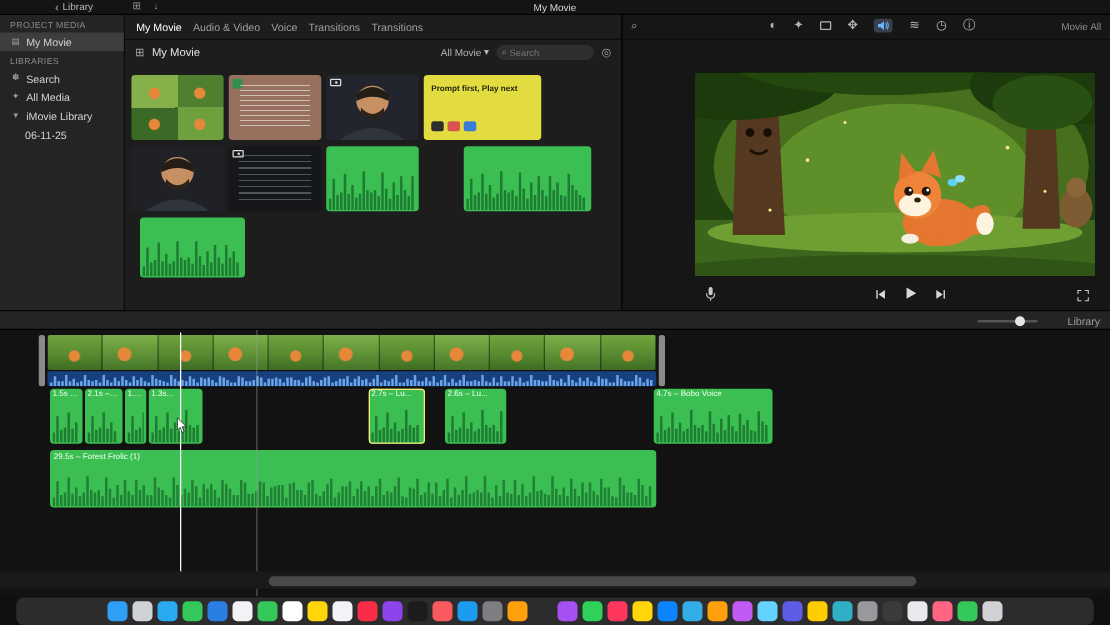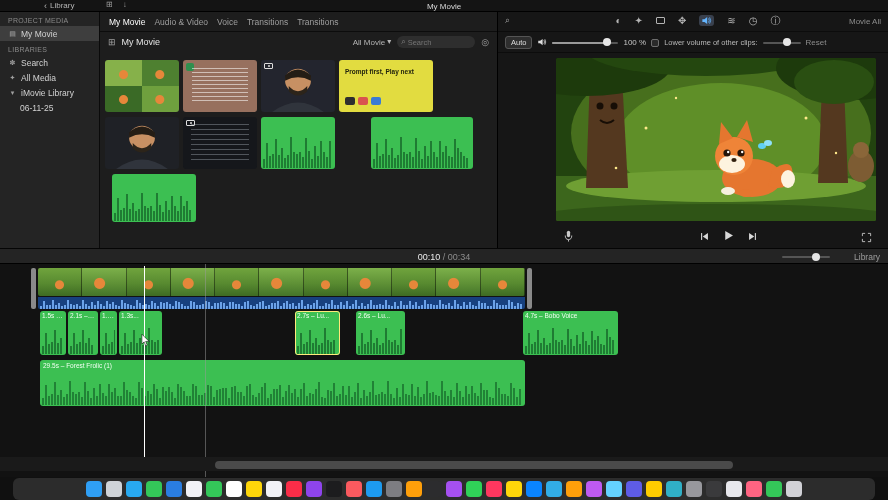--- a/index.html
+++ b/index.html
@@ -394,39 +394,20 @@
               <use href="#sym-speaker"></use>
             </svg>
         </span>
         <span class="icglyph">≋</span>
         <span class="icglyph">◷</span>
         <span class="icglyph">ⓘ</span>
       </div>
       <span class="reset-all">Movie All</span>
     </div>
 
-    <div class="volume-bar">
-      <span class="auto-btn">Auto</span>
-      <span style="color:#ddd">
-        <svg width="10" height="10" viewBox="0 0 16 16">
-            <use href="#sym-speaker"></use>
-          </svg>
-      </span>
-      <span class="slider vslider">
-        <span class="fill" style="width:80%"></span>
-          <span class="knob" style="left:76%"></span>
-      </span>
-      <span>100 %</span>
-      <span class="chk"></span>
-      <span class="lv-label">Lower volume of other clips:</span>
-      <span class="slider lslider">
-        <span class="knob" style="left:55%"></span>
-      </span>
-      <span class="reset">Reset</span>
-    </div>
 
     <div class="preview">
       <svg viewBox="0 0 320 163" preserveAspectRatio="none">
         <rect width="320" height="163" fill="#22430f"></rect>
         <ellipse cx="165" cy="75" rx="150" ry="85" fill="#476f1d"></ellipse>
         <ellipse cx="165" cy="85" rx="105" ry="60" fill="#5f8f28"></ellipse>
         <rect x="0" y="118" width="320" height="45" fill="#3c661c"></rect>
         <ellipse cx="160" cy="128" rx="150" ry="16" fill="#6f9f33"></ellipse>
         <ellipse cx="160" cy="160" rx="185" ry="14" fill="#2f5416"></ellipse>
         <path d="M30 130 L34 18 L66 18 L72 130 Z" fill="#54381f"></path>
@@ -483,23 +464,20 @@
       </span>
       <span class="t-expand">
         <svg width="11" height="11" viewBox="0 0 16 16">
             <use href="#sym-expand"></use>
           </svg>
       </span>
     </div>
   </div>
 
   <div class="tl-header">
-    <div class="tl-time">
-      <span class="cur">00:10</span><span> / 00:34</span>
-    </div>
     <span class="slider tl-zoom">
       <span class="knob" style="left:62%"></span>
     </span>
     <span class="tl-settings">Library</span>
   </div>
 
   <div class="timeline">
     <div class="trim-handle" style="left:31px"></div>
     <div class="trim-handle" style="left:527px"></div>
 

